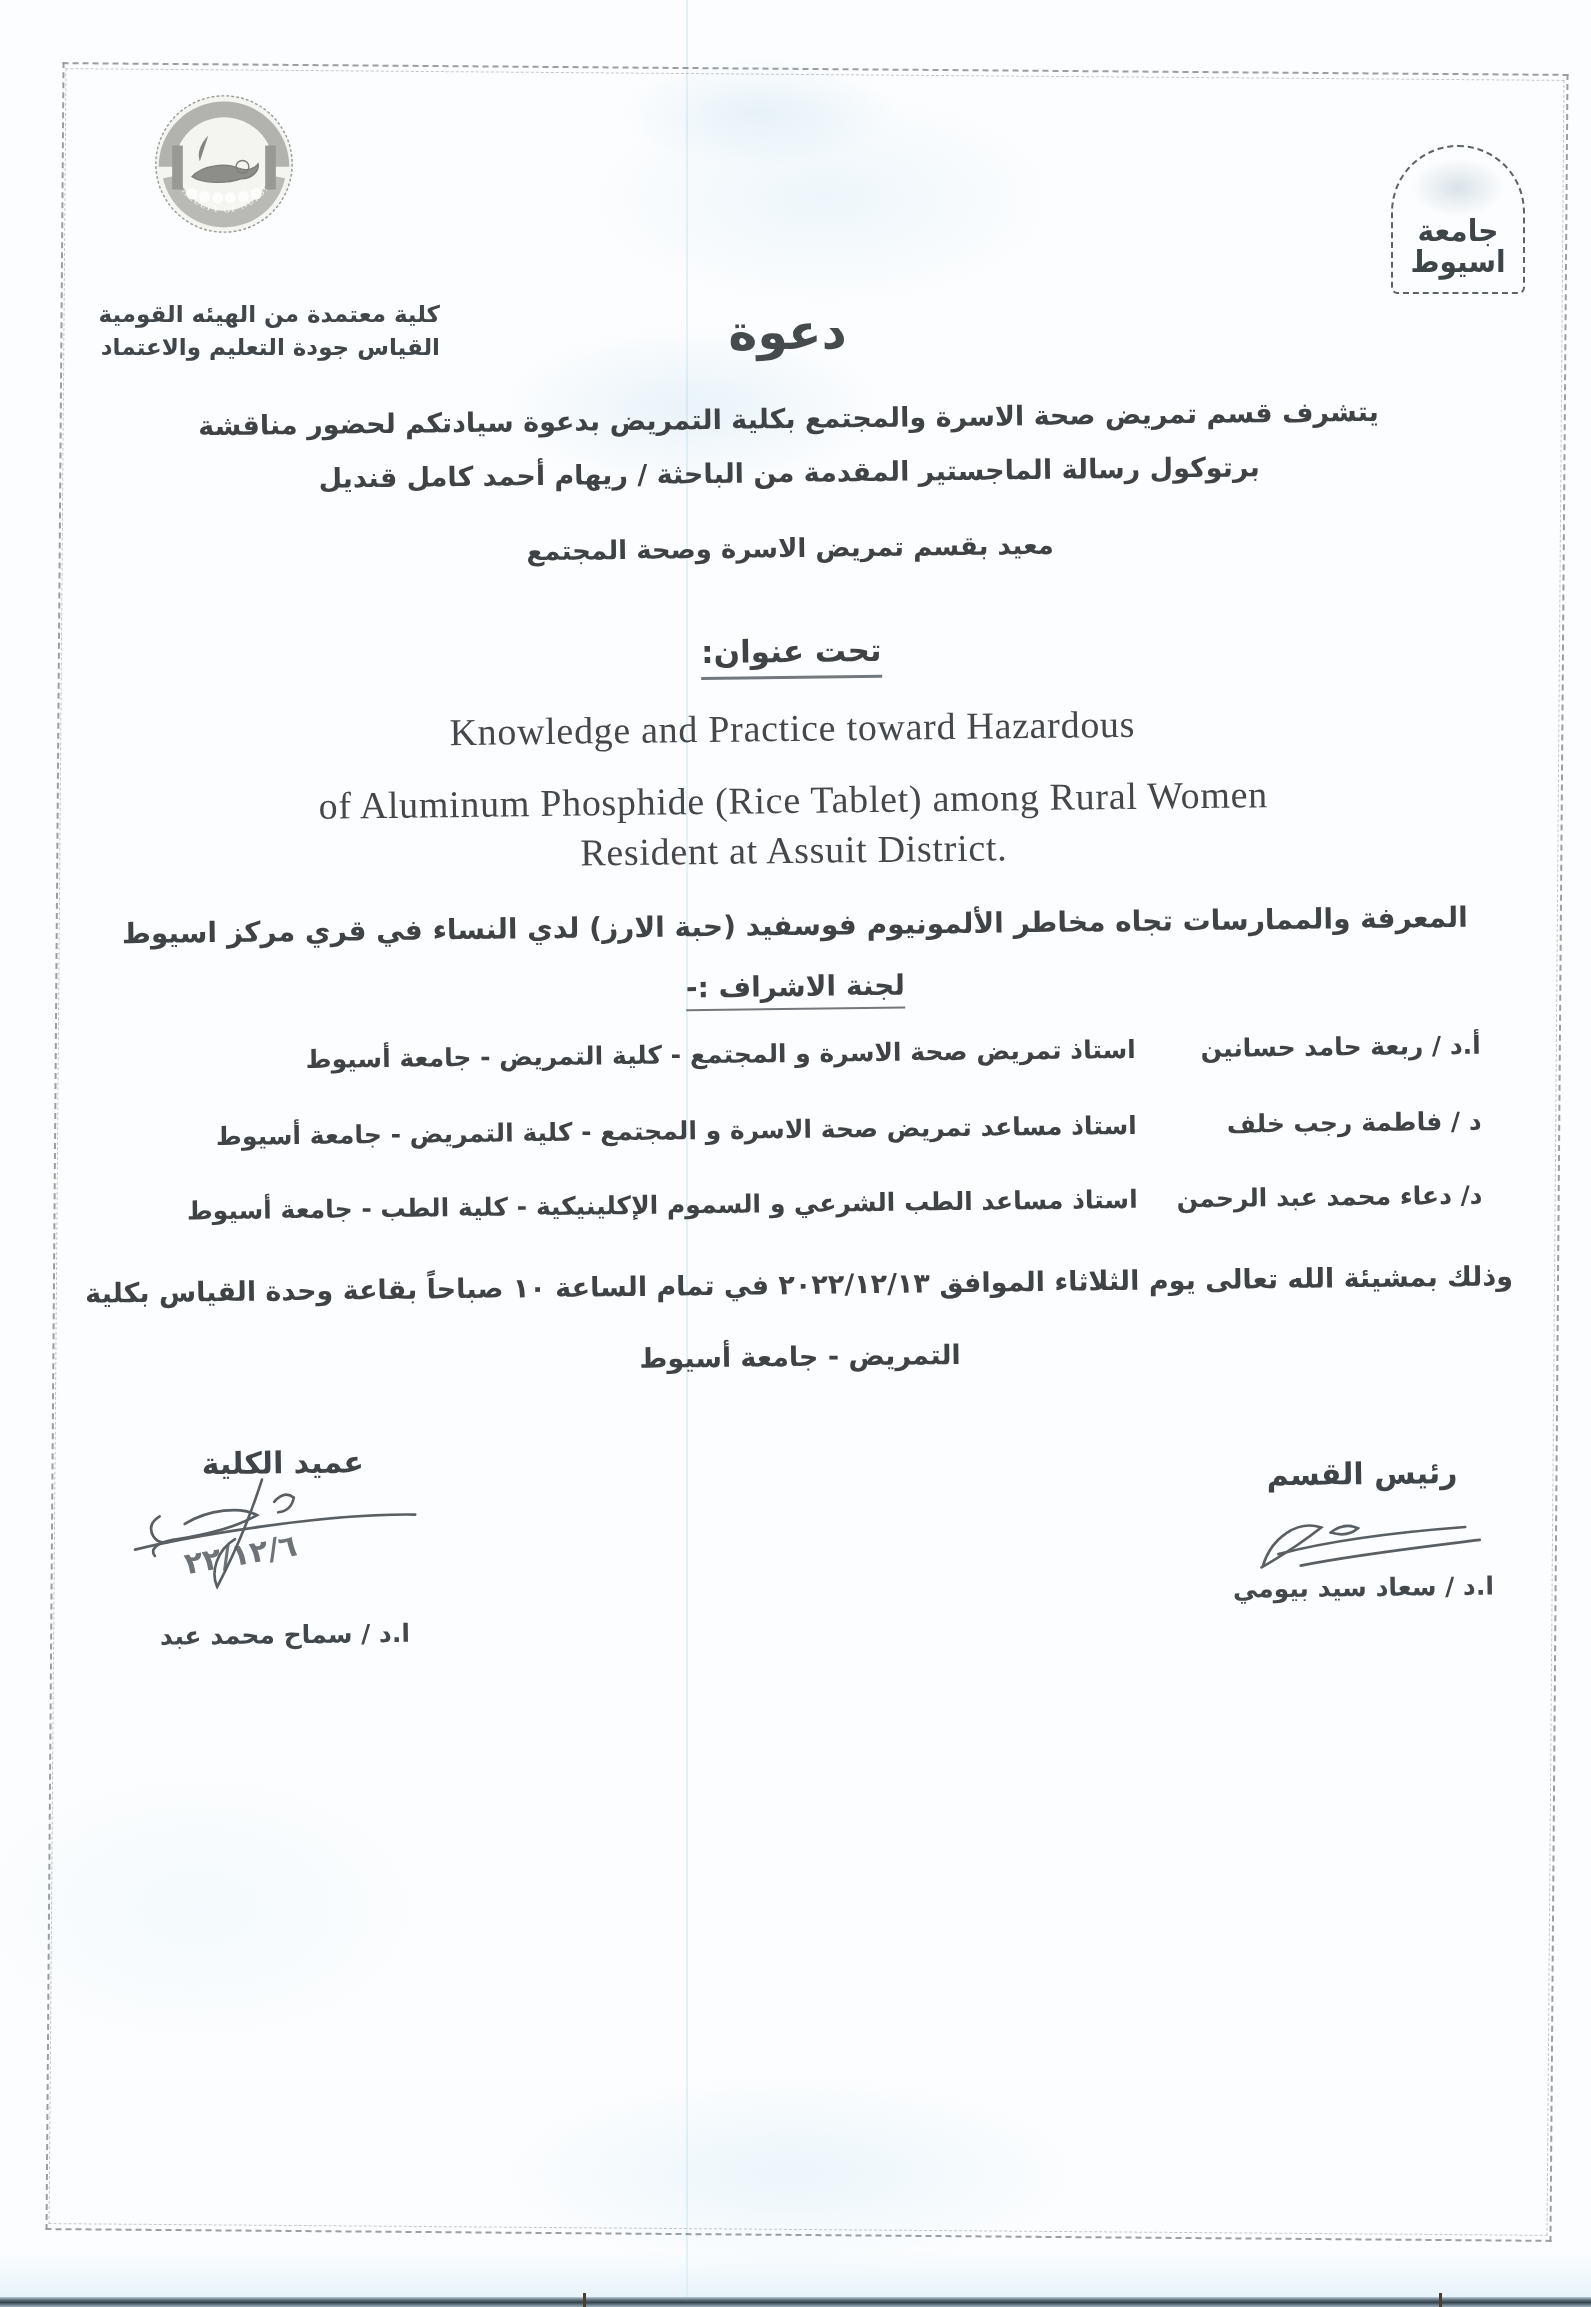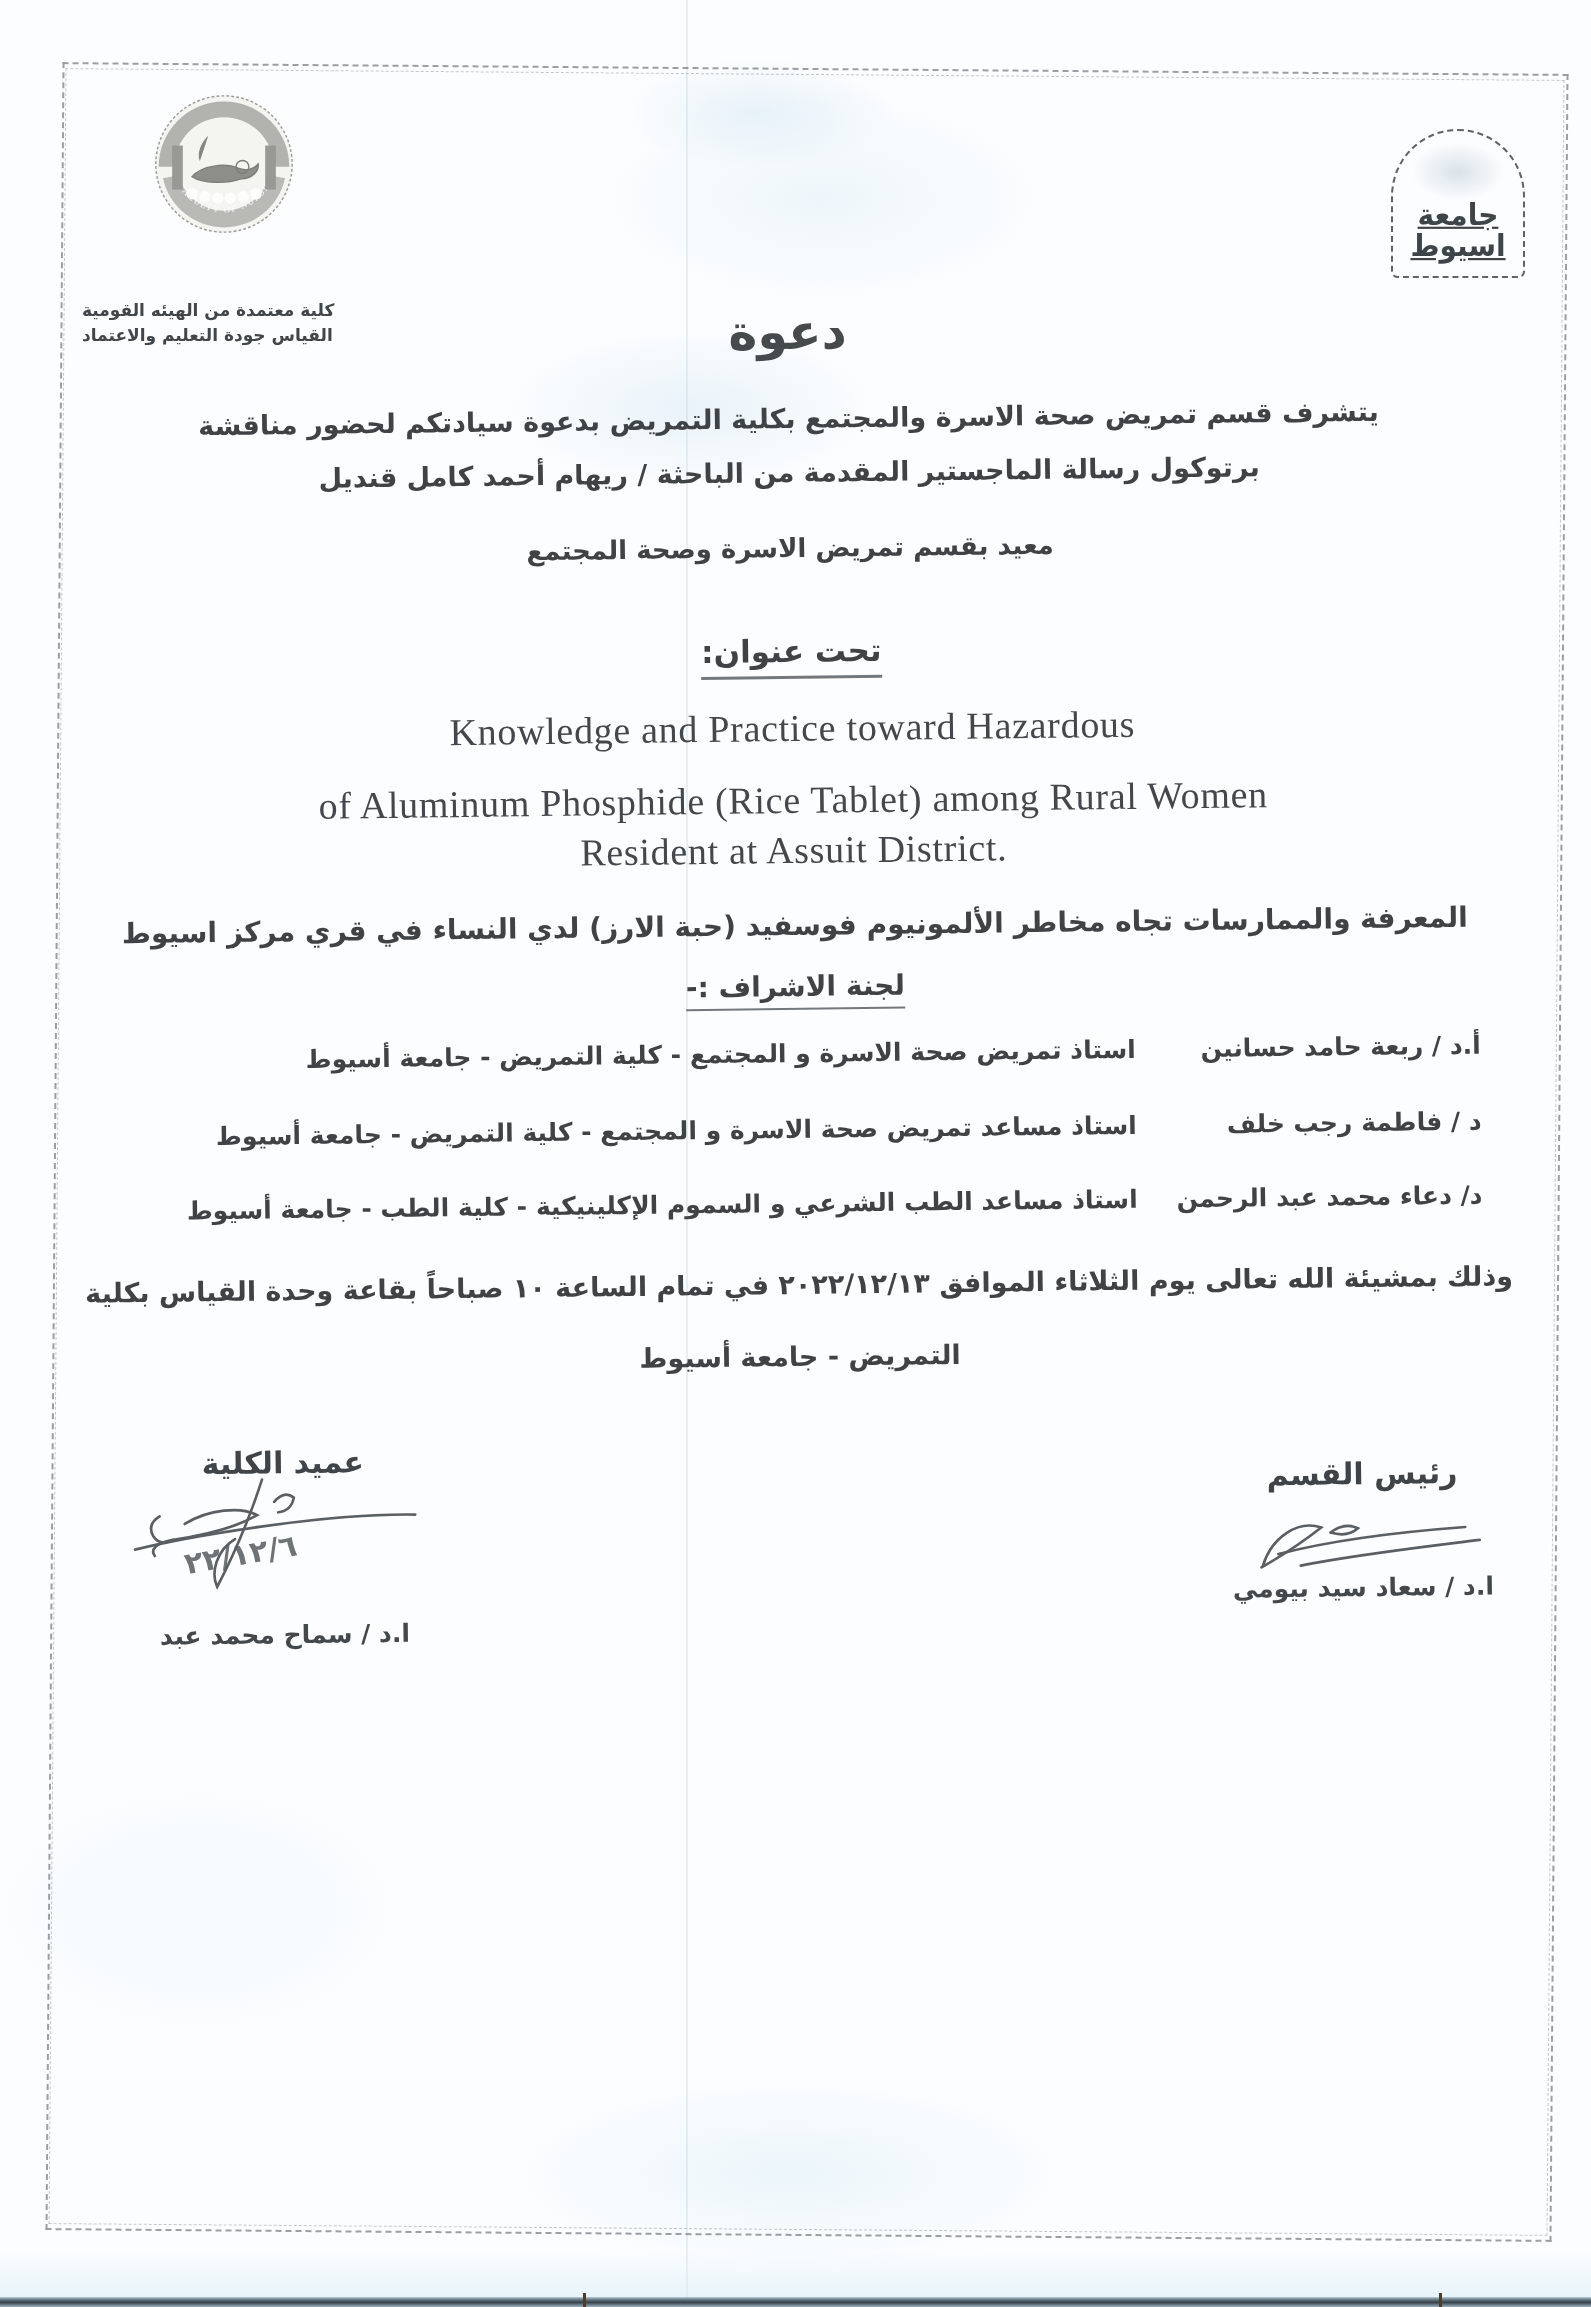--- a/index.html
+++ b/index.html
@@ -38,29 +38,29 @@
   .scan-edge{
     position:absolute;left:0;bottom:0;width:100%;height:10.5px;
     background:linear-gradient(to bottom,#b9cdd8 0%,#5d6e79 30%,#37434c 55%,#9db4c2 100%);
   }
   .scan-edge-tick{position:absolute;bottom:0;width:2.6px;height:14.5px;background:#4a3f2e;}
   .bottom-tint{position:absolute;left:0;bottom:10.5px;width:100%;height:46px;
     background:linear-gradient(to bottom,rgba(222,240,249,0),rgba(214,236,247,.55));}
 
   
   .seal{position:absolute;left:153px;top:93px;width:142px;height:142px;}
-  .accred{position:absolute;left:82px;top:298px;width:369px;text-align:left;
-    font-size:17px;font-weight:bold;line-height:1.45;color:#41464a;}
+  .accred{position:absolute;left:71px;top:298px;width:369px;text-align:right;
+    font-size:23px;font-weight:bold;line-height:1.45;color:#41464a;}
   .univ-logo{
-    position:absolute;left:1391px;top:129px;width:134px;height:149px;
+    position:absolute;left:1391px;top:145px;width:134px;height:149px;
     border:2.6px dashed #5c646a;
     border-radius:69px 69px 6.6px 6.6px;
     background:radial-gradient(closest-side at 50% 28%, rgba(130,160,178,.28), transparent 72%);
     display:flex;flex-direction:column;justify-content:flex-end;align-items:center;
-    padding-bottom:17px;box-sizing:border-box;text-decoration:underline;
+    padding-bottom:17px;box-sizing:border-box;
   }
   .univ-logo .kufic{font-weight:bold;color:#3e4549;text-align:center;
     font-size:28px;line-height:1.02;letter-spacing:0.7px;transform:scaleY(1.08);}
 
   
   .content{position:absolute;left:0;top:0;width:1591px;height:2307px;
     transform:rotate(-.7deg);transform-origin:790px 988px;}
   .c{position:absolute;left:0;width:1591px;text-align:center;}
   .doc-title{top:304px;font-size:49px;font-weight:bold;color:#454a4d;letter-spacing:2.6px;}
   .intro1{top:403px;font-size:27px;font-weight:bold;}

